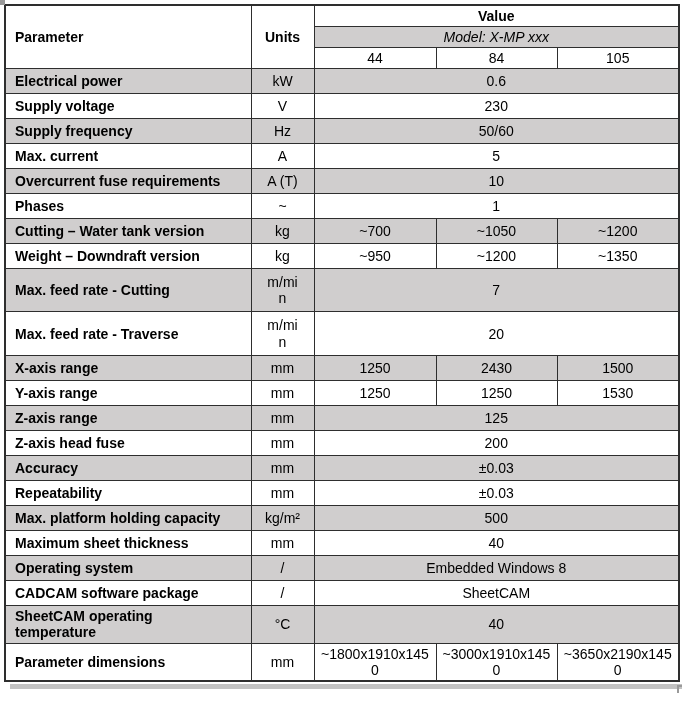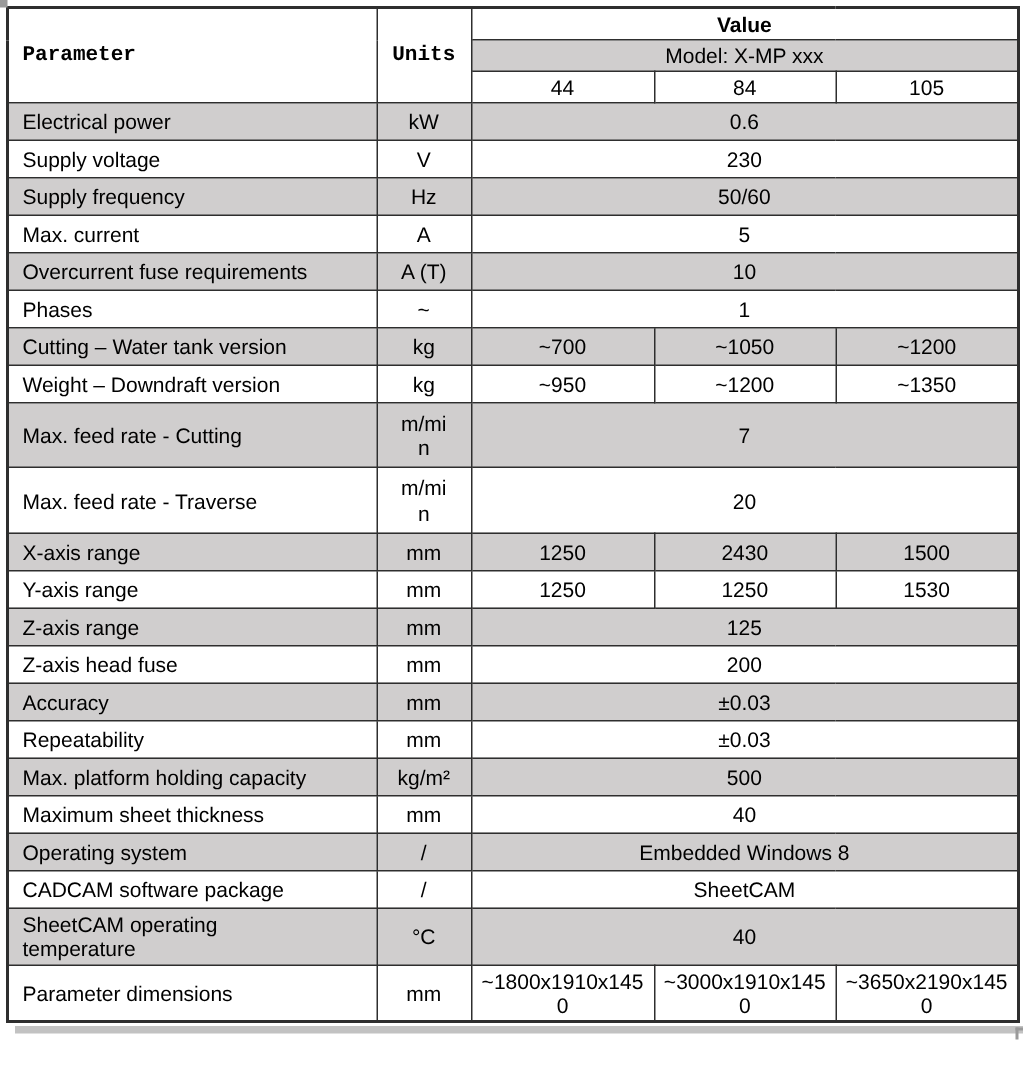--- a/index.html
+++ b/index.html
@@ -16,26 +16,26 @@
     border:2px solid var(--border);}
   col.c-param{width:246px;}
   col.c-units{width:63px;}
   col.c-v1{width:122px;}
   col.c-v2{width:121px;}
   col.c-v3{width:122px;}
   td{border:1px solid var(--border);vertical-align:middle;font-size:14px;
     line-height:1.15;height:25px;text-align:center;padding:2px 4px;
     overflow-wrap:break-word;}
   thead td{height:19px;margin-left:24px;}
-  td.hdr-param,td.hdr-units{font-weight:bold;font-family:Liberation Mono, monospace;}
+  td.hdr-param,td.hdr-units{font-weight:bold;}
   td.hdr-param{text-align:left;padding-left:9px;}
   td.hdr-value{font-weight:bold;height:19px;}
-  td.hdr-model{background:var(--shaded);height:19px;}
+  td.hdr-model{background:var(--shaded);height:19px;font-style:italic;}
   td.hdr-model-num{height:20px;}
-  .param-cell{text-align:left;font-weight:normal;padding:2px 4px 2px 9px;
+  .param-cell{text-align:left;font-weight:bold;padding:2px 4px 2px 9px;
     white-space:nowrap;}
   .units-cell{padding:2px;text-align:center;}
   
   #spec-rows tr:nth-child(odd) td{background:var(--shaded);}
   
   #spec-rows tr:nth-child(9) .units-cell,
   #spec-rows tr:nth-child(10) .units-cell{
     word-break:break-all;padding:5px 14px;}
   
   #spec-rows tr:nth-child(21) .param-cell{

